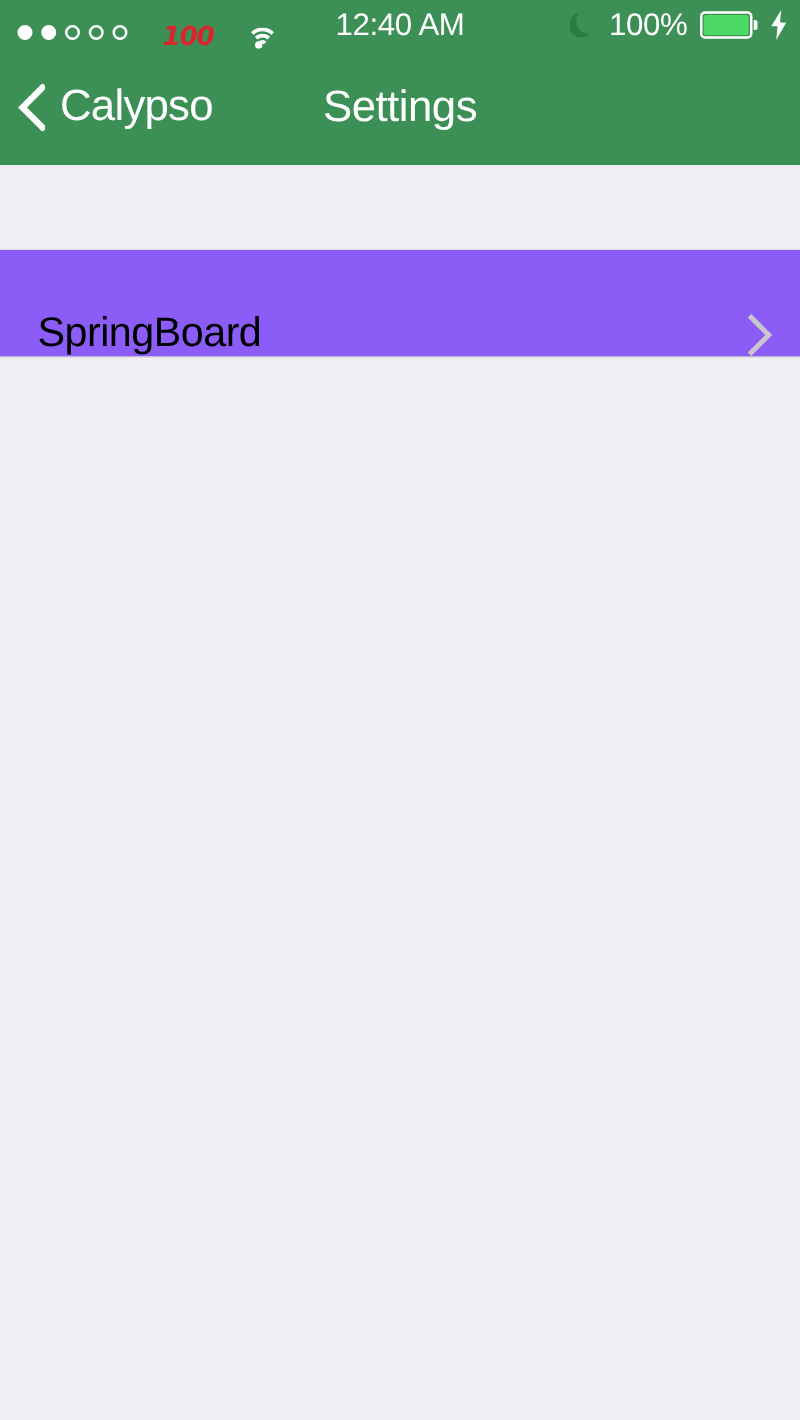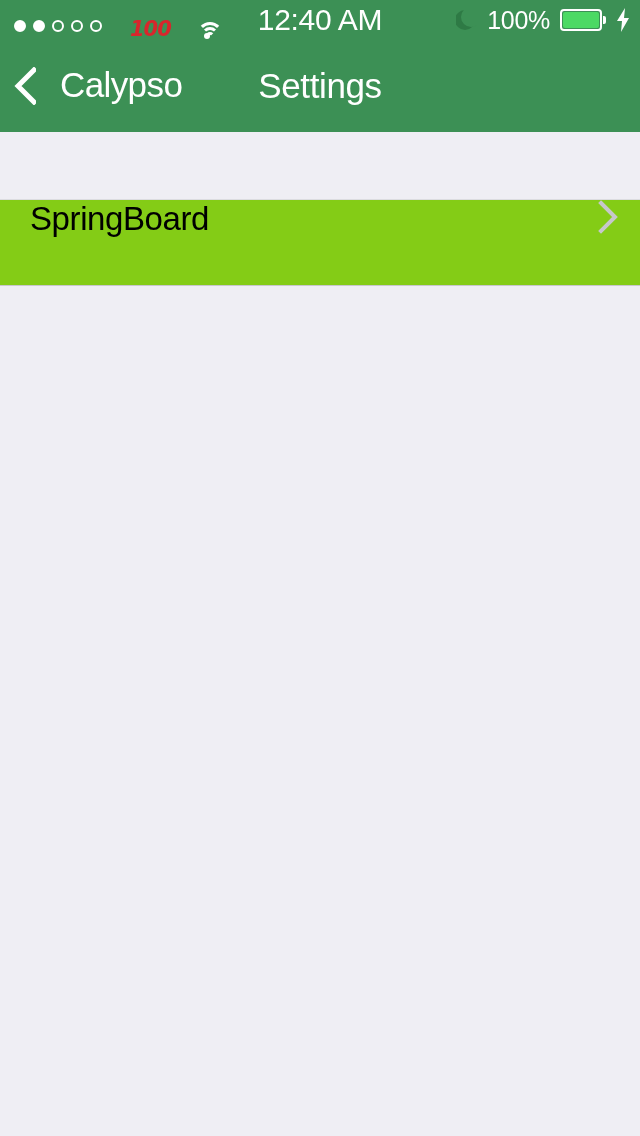--- a/index.html
+++ b/index.html
@@ -42,21 +42,21 @@
   .wifi .a2{ width:17px; height:17px; top:7px; }
   .wifi .a3{ width:9px;  height:9px;  top:12px; }
   .wifi .dotw{
     position:absolute; left:50%; bottom:1px; width:5px; height:5px;
     margin-left:-2.5px; background:#FFFFFF; border-radius:50%;
   }
 
   .sb-time{
     position:absolute; left:0; top:0; width:640px; height:40px;
     display:flex; align-items:center; justify-content:center;
-    font-size:30px; letter-spacing:-0.3px;
+    font-size:25px; letter-spacing:-0.3px;
   }
 
   .sb-right{
     position:absolute; right:10px; top:0; height:40px;
     display:flex; align-items:center; gap:10px;text-align:center;
   }
   .moon{
     position:relative; width:21px; height:21px; overflow:hidden;
   }
   .moon:before{
@@ -87,43 +87,43 @@
     width:14px; height:24px; color:#FFFFFF; display:block;
   }
 
   
   .navbar{
     position:absolute; top:40px; left:0; width:640px; height:92px;
     background:#3C9055;
   }
   .backbtn{
     position:absolute; left:14px; top:0; height:92px;
-    display:flex; align-items:center; gap:24px; cursor:pointer;
+    display:flex; align-items:center; gap:12px; cursor:pointer;
   }
   .back-chevron{ width:22px; height:38px; display:block; }
   .back-label{
     color:#FFFFFF; font-size:35px; letter-spacing:-0.6px;
     position:relative; top:-1px;
   }
   .nav-title{
     position:absolute; left:0; top:0; width:640px; height:92px;
     display:flex; align-items:center; justify-content:center;
     color:#FFFFFF; font-size:35px; font-weight:normal; letter-spacing:-0.4px;
   }
 
   
   .content{
     position:absolute; top:132px; left:0; width:640px; height:1004px;
     background:#EFEEF4;
   }
   .section-gap{ height:67px; }
   .table{ background:#FFFFFF; border-top:1px solid #DCDCE0; border-bottom:1px solid #C8C7CC; }
   .row{
-    position:relative; height:85px; background:#84cc16;
-    display:flex; align-items:flex-start; padding:0 22px 0 30px;
+    position:relative; height:85px; background:#8b5cf6;
+    display:flex; align-items:flex-end; padding:0 22px 0 30px;
     cursor:pointer;
   }
   .row-label{
     flex:1; color:#000000; font-size:33px; letter-spacing:-0.4px;
   }
   .disclosure{ width:20px; height:34px; display:block; }
 </style>
 </head>
 <body>
 

